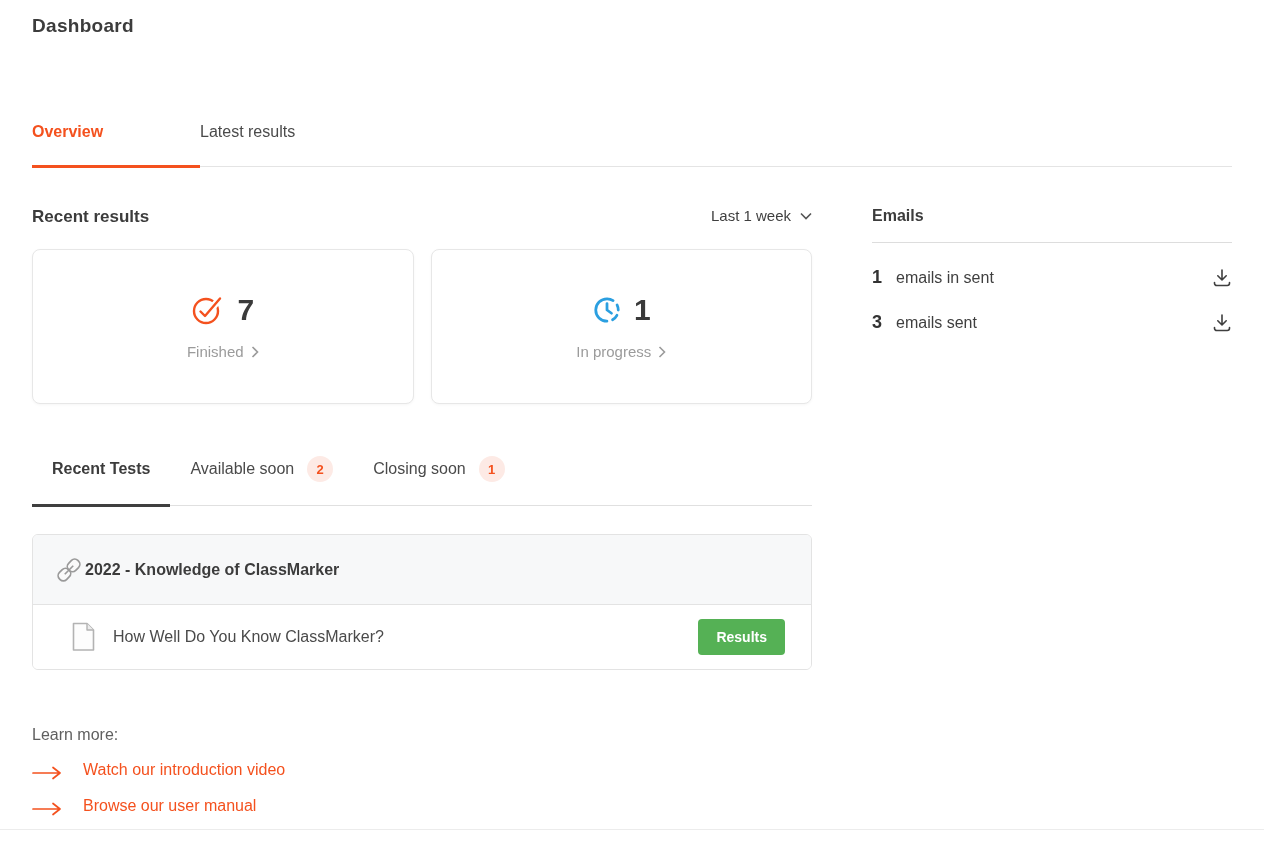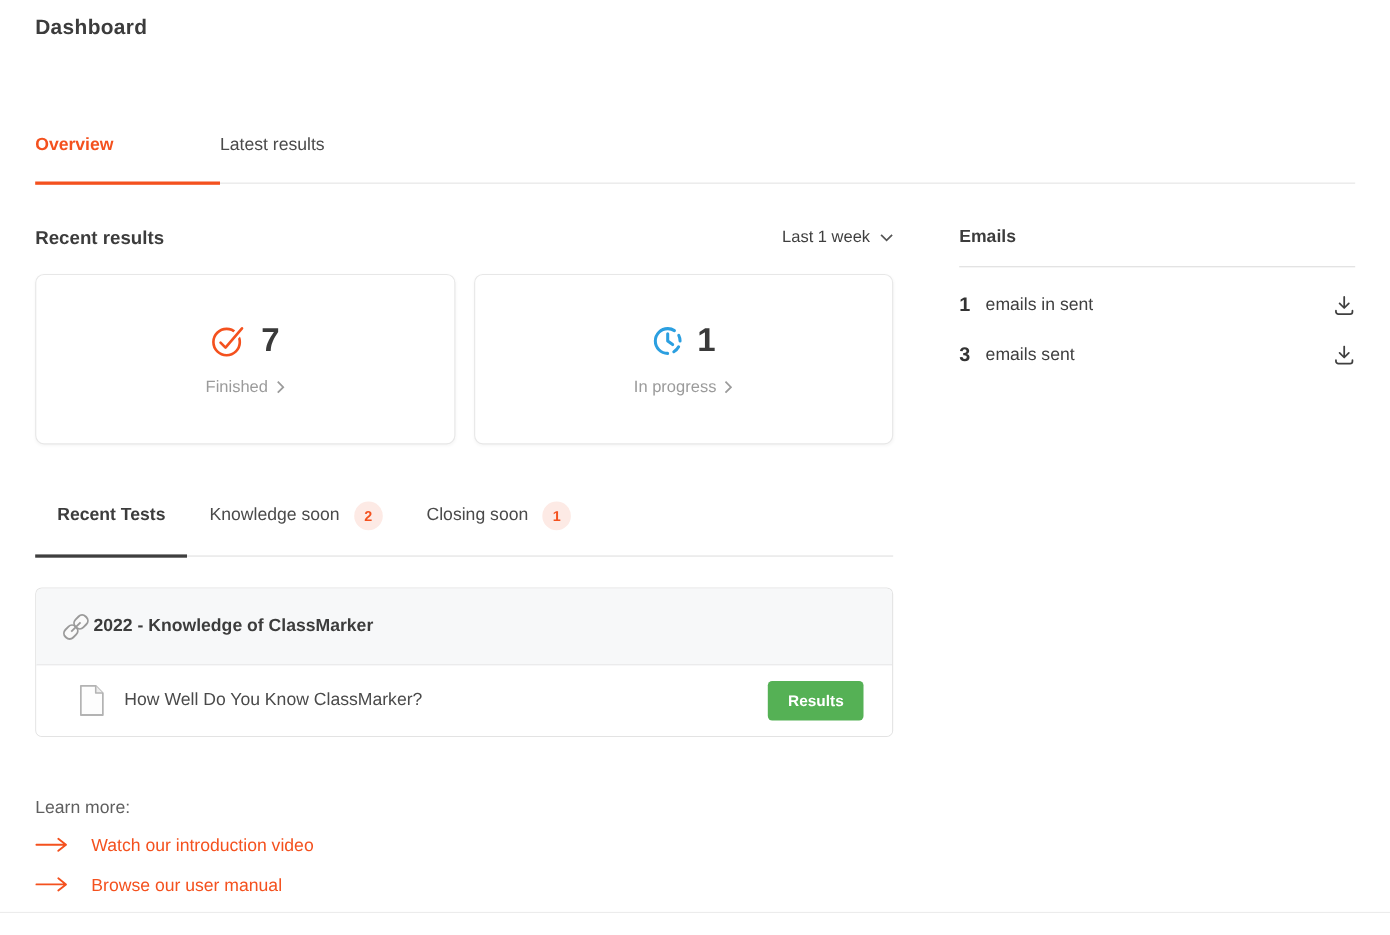--- a/index.html
+++ b/index.html
@@ -40,21 +40,21 @@
   .group-card { margin-top:28px; border:1px solid #e3e3e3; border-radius:6px; overflow:hidden; }
   .group-header { background:#f7f8f9; border-bottom:1px solid #e3e3e3; height:70px; display:flex; align-items:center; padding:0 20px; }
   .group-title { font-size:16px; font-weight:bold; color:#3c3c3c; }
   .test-row { height:64px; display:flex; align-items:center; padding:0 26px 0 38px; gap:17px; background:#fff; }
   .test-name { font-size:16px; color:#4a4a4a; flex:1; }
   .results-btn { background:#55b155; color:#fff; font-size:14px; font-weight:bold; border:none; border-radius:4px;
                  padding:10px 18px; cursor:pointer; font-family:inherit; }
 
   .learn-more { margin-top:56px; }
   .learn-label { font-size:16px; color:#5f5f5f; }
-  .learn-link { display:flex; align-items:flex-start; gap:21px; margin-top:17px; color:#f4511e; font-size:16px; cursor:pointer; }
+  .learn-link { display:flex; align-items:flex-end; gap:21px; margin-top:17px; color:#f4511e; font-size:16px; cursor:pointer; }
   .learn-link .txt { padding-bottom:1px; }
 
   
   .side-section + .side-section { margin-top:56px; }
   .h3 { font-size:16px; font-weight:bold; color:#3c3c3c; }
   .side-divider { border-bottom:1px solid #ddd; margin-top:17px; }
   .side-link { display:block; color:#f4511e; font-size:16px; margin-top:21px; cursor:pointer; text-decoration:none; }
   .side-row { display:flex; align-items:center; margin-top:24px; }
   .side-row .lbl { font-size:16px; color:#3f3f3f; flex:1; }
   .side-row .cnt { font-size:18px; font-weight:bold; color:#333; width:24px; }
@@ -130,21 +130,21 @@
           </span>
         </div>
       </div>
     </div>
 
     <div class="test-tabs">
       <div class="test-tab active">
         <span>Recent Tests</span>
       </div>
       <div class="test-tab">
-        <span>Knowledge soon</span>
+        <span>Available soon</span>
         <span class="badge">2</span>
       </div>
       <div class="test-tab">
         <span>Closing soon</span>
         <span class="badge">1</span>
       </div>
     </div>
 
     <div class="group-card">
       <div class="group-header">

